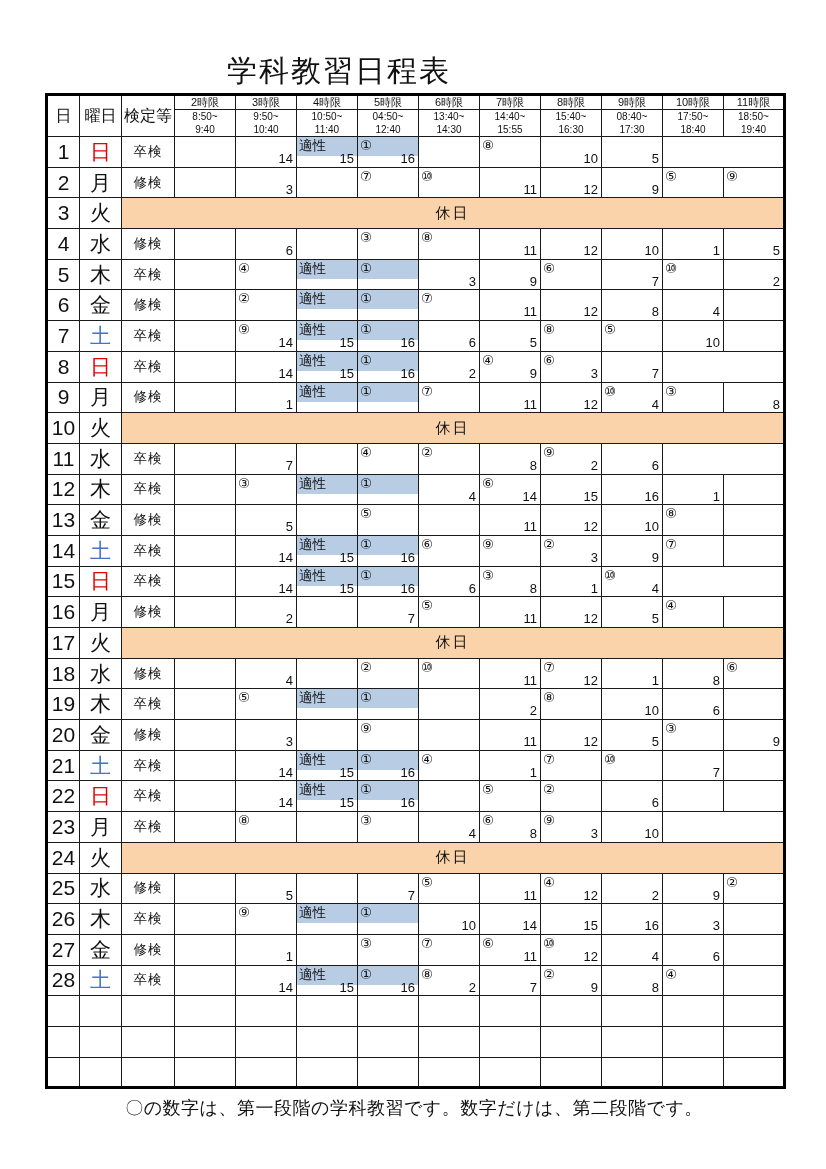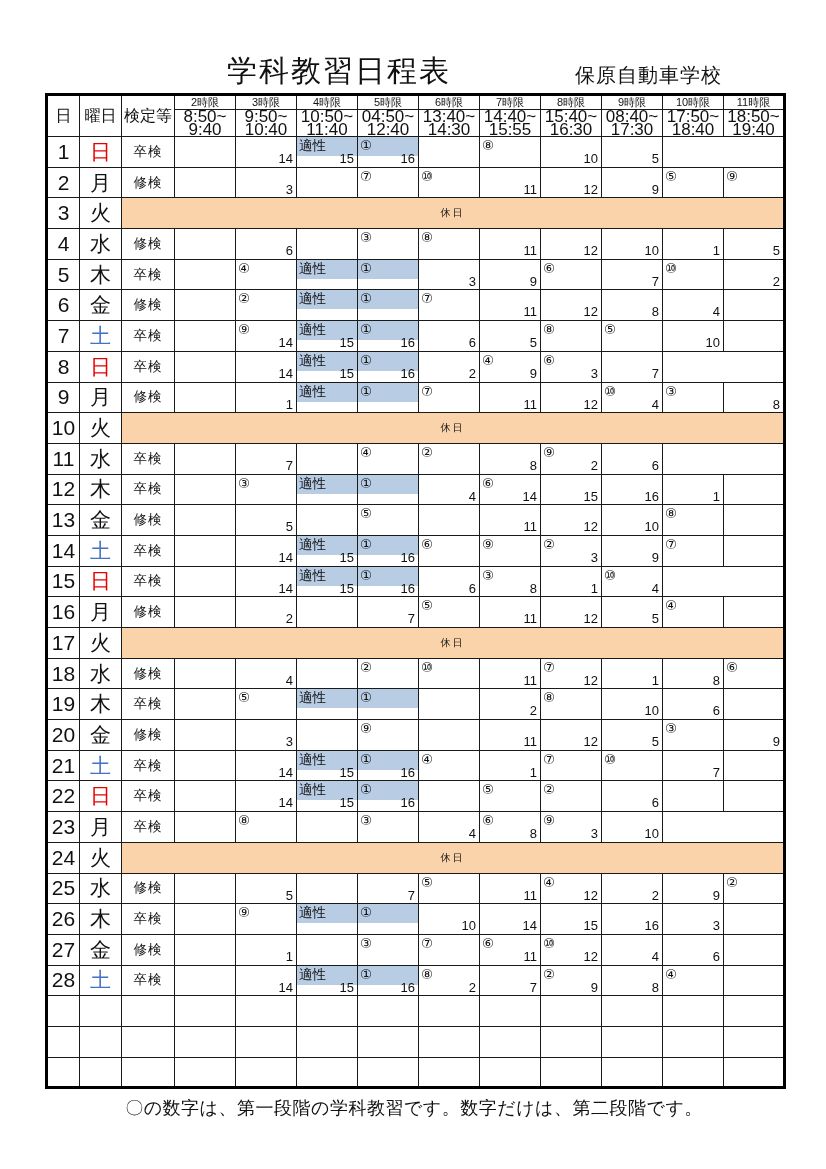--- a/index.html
+++ b/index.html
@@ -16,21 +16,21 @@
   
   table.sched{
     position:absolute;left:45px;top:93px;width:738px;
     border-collapse:collapse;table-layout:fixed;
     border:3px solid #000;
   }
   .sched th,.sched td{border:1.5px solid #1a1a1a;padding:0;overflow:hidden;}
   .sched th{font-weight:normal;text-align:center;vertical-align:middle;background:#fff;margin-left:16px;}
   th.corner{font-size:16px;}
   th.pname{font-size:11px;height:13px;line-height:13px;}
-  th.ptime{font-size:17px;height:26px;}
+  th.ptime{font-size:10px;height:26px;}
   th.ptime .tl{line-height:13px;}
   
   tr.br{height:30.7px;}
   td.day{font-size:21px;text-align:center;vertical-align:middle;}
   td.wd{font-size:21px;text-align:center;vertical-align:middle;}
   td.wd.sun{color:var(--sun,#e60000);}
   td.wd.sat{color:var(--sat,#4473c5);}
   td.exam{font-size:13.5px;text-align:center;vertical-align:middle;letter-spacing:1px;}
   td.cell{vertical-align:top;}
   .ci{position:relative;height:28px;}
@@ -38,35 +38,34 @@
     position:absolute;top:0;left:0;right:0;height:19px;
     font-size:13.5px;line-height:17px;text-align:left;padding-left:2px;
     box-sizing:border-box;
   }
   .ci .top.blue{background:var(--apt,#b8cce4);}
   .ci .bot{
     position:absolute;right:3px;bottom:0;font-size:13px;line-height:13px;
   }
   td.holiday{
     background:var(--hol,#fad3ab);text-align:center;vertical-align:middle;
-    font-size:10px;letter-spacing:2px;
+    font-size:15px;letter-spacing:2px;
   }
   
   .legend{
     position:absolute;left:45px;top:1096px;width:738px;
     text-align:center;font-size:18px;letter-spacing:0.5px;
   }
 </style>
 </head>
 <body>
 
 <div class="titlebar">
   <span class="t-month">2月分</span>
   <span class="t-main">学科教習日程表</span>
-  <span class="t-school">保原自動車学校</span>
 </div>
 
 <table class="sched">
   <colgroup>
     <col style="width:33px">
       <col style="width:42px">
       <col style="width:53px">
     <col style="width:61px">
       <col style="width:61px">
       <col style="width:61px">

